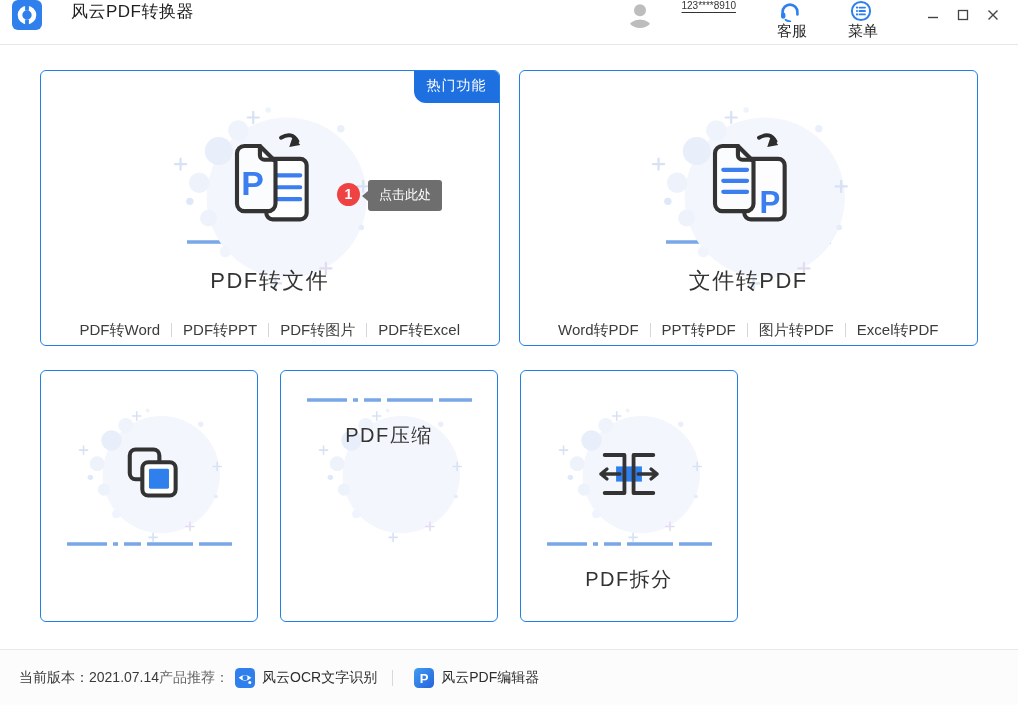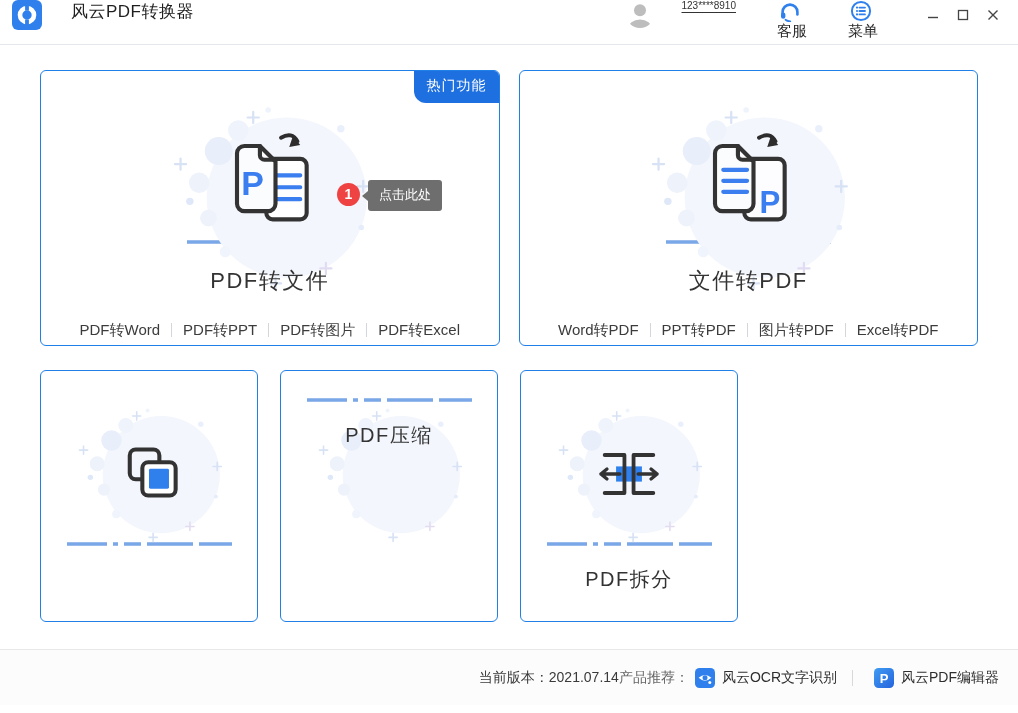--- a/index.html
+++ b/index.html
@@ -54,21 +54,21 @@
 
   .notif { position:absolute; left:296px; top:112px; width:23px; height:23px; border-radius:50%;
     background:#ef4343; color:#fff; font-size:14px; font-weight:bold; line-height:23px; text-align:center; z-index:3; }
   .tooltip { position:absolute; left:327px; top:109px; background:#6e6e6e; color:#fff; font-size:13px;
     padding:6px 11px 7px; border-radius:3px; z-index:3; white-space:nowrap; }
   .tooltip:before { content:""; position:absolute; left:-6px; top:50%; margin-top:-5px;
     border-top:5px solid transparent; border-bottom:5px solid transparent; border-right:6px solid #6e6e6e; }
 
   
   .footer { margin-top:27px; height:56px; border-top:1px solid #e8e8e8; background:#fcfcfd;
-    display:flex; align-items:center; justify-content:flex-end; padding:0 19px; font-size:14px; }
+    display:flex; align-items:center; justify-content:flex-start; padding:0 19px; font-size:14px; }
   .f-version { color:#3a3a3a; }
   .f-right { display:flex; align-items:center; }
   .f-label { color:#666; }
   .f-product { display:flex; align-items:center; margin-left:6px; cursor:pointer; color:#2e2e2e; }
   .f-product svg { width:20px; height:20px; margin-right:7px; }
   .f-divider { width:1px; height:16px; background:#d9d9d9; margin:0 15px; }
 </style>
 </head>
 <body>
 

